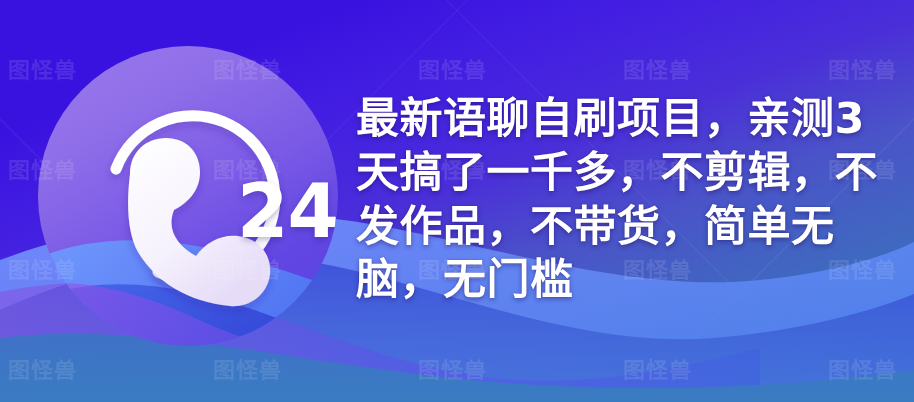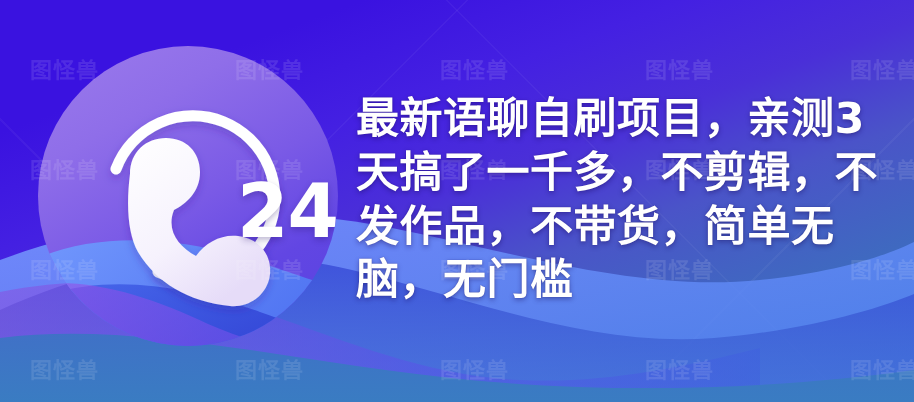--- a/index.html
+++ b/index.html
@@ -126,21 +126,20 @@
   }
   .wm {
     position: absolute;
     font-family: "DejaVu Sans", "Liberation Sans", sans-serif;
     font-size: 22px;
     font-weight: 700;
     letter-spacing: 1px;
     color: rgba(255,255,255,0.115);
     white-space: nowrap;
     user-select: none;
-    margin-left: 22px;
   }
 </style>
 </head>
 <body>
 
 <div class="banner">
 
   <div class="xhatch"></div>
 
   <div class="waves">

